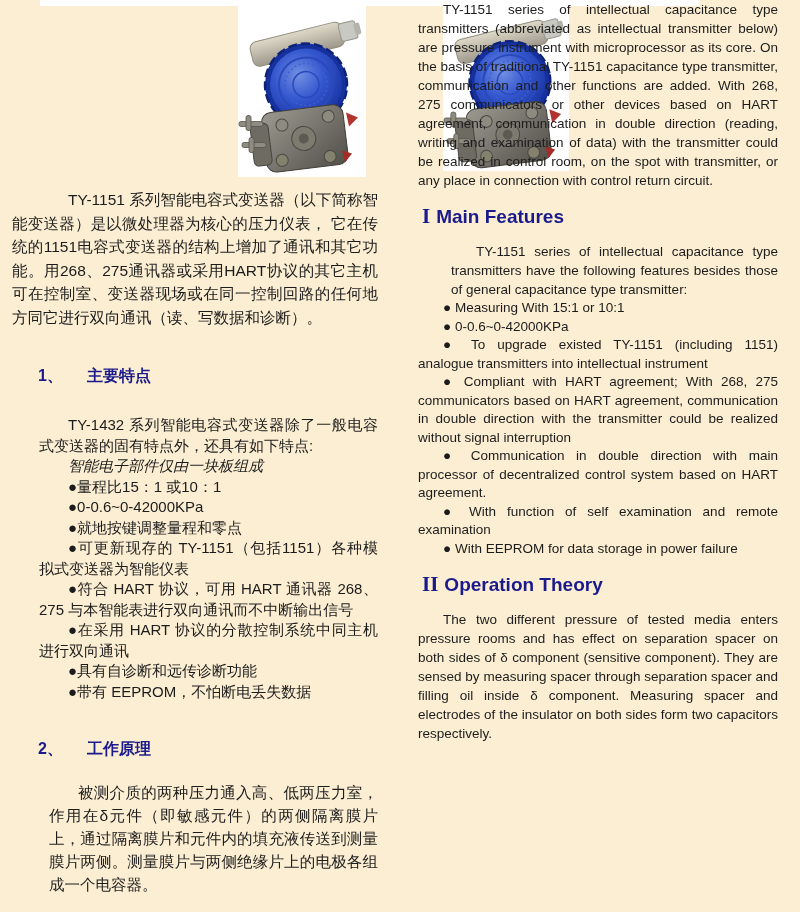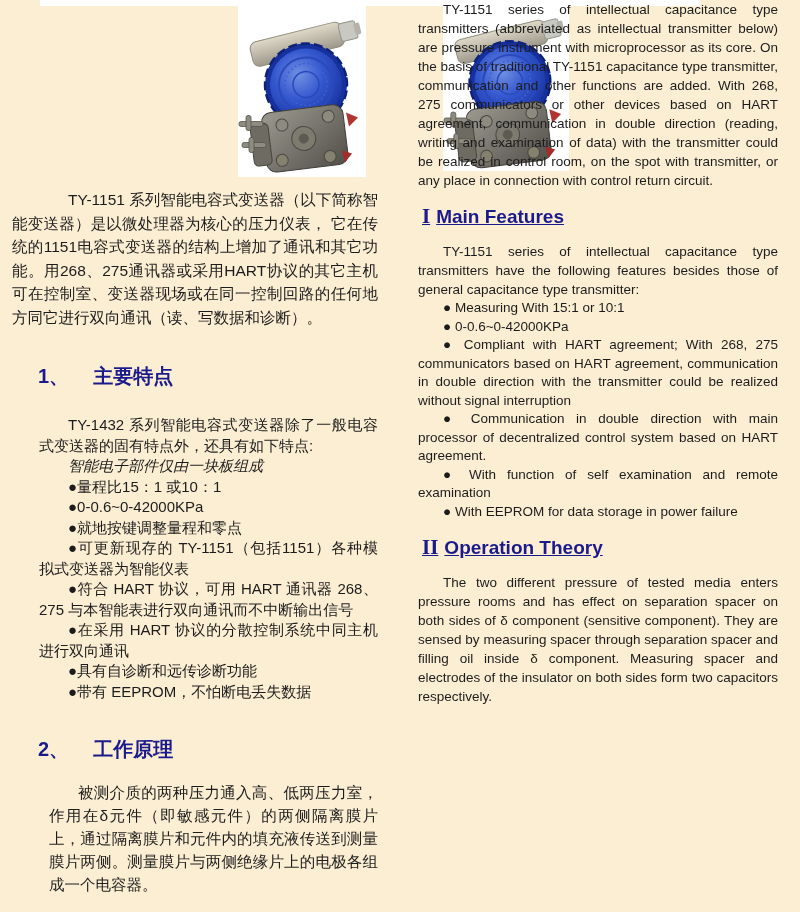--- a/index.html
+++ b/index.html
@@ -17,45 +17,45 @@
   .col{position:absolute;top:0;}
   .col-cn{left:12px;width:366px;}
   .col-en{left:418px;width:360px;}
 
   p{margin:0;}
   .cn-intro{
     margin-top:188px;font-size:15.5px;line-height:23.5px;
     text-align:justify;text-indent:56px;
   }
   .h-cn{
-    margin:35px 0 0 26px;font-size:20px;line-height:24px;
+    margin:35px 0 0 26px;font-size:16px;line-height:24px;
     font-weight:bold;color:#1a1a8c;
   }
   .h-cn .num{margin-right:24px;}
   .cn-body{margin-left:27px;font-size:15px;line-height:21px;text-align:justify;}
   .cn-feat-intro{margin-top:26px;text-indent:29px;}
   .cn-lead{text-indent:29px;line-height:20.5px;font-style:italic;}
   .cn-bullet{text-indent:29px;line-height:20.5px;}
   .cn-theory{margin-top:20px;margin-left:37px;font-size:15.5px;line-height:23px;
     text-align:justify;text-indent:29px;}
 
   .en-intro{
     font-size:13.5px;line-height:19px;
     text-align:justify;text-indent:25px;
   }
   .h-en{
     margin:15px 0 0 4px;font-size:19px;line-height:23px;
-    font-weight:bold;color:#1a1a8c;text-decoration:underline;
+    font-weight:bold;color:#1a1a8c;
   }
   .h-en .numeral{
     font-family:"Liberation Serif","DejaVu Serif",serif;
     font-weight:600;font-size:21px;margin-right:6px;
   }
   .en-body{font-size:13.5px;line-height:19px;text-align:justify;}
-  .en-feat-intro{margin-top:14px;text-indent:25px;}
+  .en-feat-intro{margin-top:14px;text-indent:25px;margin-left:33px;}
   .en-bullet{text-indent:25px;line-height:18.5px;}
   .en-theory{margin-top:14px;text-indent:25px;}
 </style>
 </head>
 <body>
 
 <svg width="0" height="0" style="position:absolute">
   <defs>
     <radialGradient id="gBlue" cx="42%" cy="35%" r="75%">
       <stop offset="0" stop-color="#7290e2"></stop>
@@ -154,20 +154,21 @@
 
   <h2 class="h-en">
     <span class="numeral">I</span><span>Main Features</span>
   </h2>
 
   <p class="en-body en-feat-intro">TY-1151 series of intellectual capacitance type transmitters have the following features besides those of general capacitance type transmitter:</p>
 
   <div>
     <p class="en-body en-bullet">● Measuring With 15:1 or 10:1</p>
     <p class="en-body en-bullet">● 0-0.6~0-42000KPa</p>
+    <p class="en-body en-bullet">● To upgrade existed TY-1151 (including 1151) analogue transmitters into intellectual instrument</p>
     <p class="en-body en-bullet">● Compliant with HART agreement; With 268, 275 communicators based on HART agreement, communication in double direction with the transmitter could be realized without signal interruption</p>
     <p class="en-body en-bullet">● Communication in double direction with main processor of decentralized control system based on HART agreement.</p>
     <p class="en-body en-bullet">● With function of self examination and remote examination</p>
     <p class="en-body en-bullet">● With EEPROM for data storage in power failure</p>
   </div>
 
   <h2 class="h-en">
     <span class="numeral">II</span><span>Operation Theory</span>
   </h2>
 

